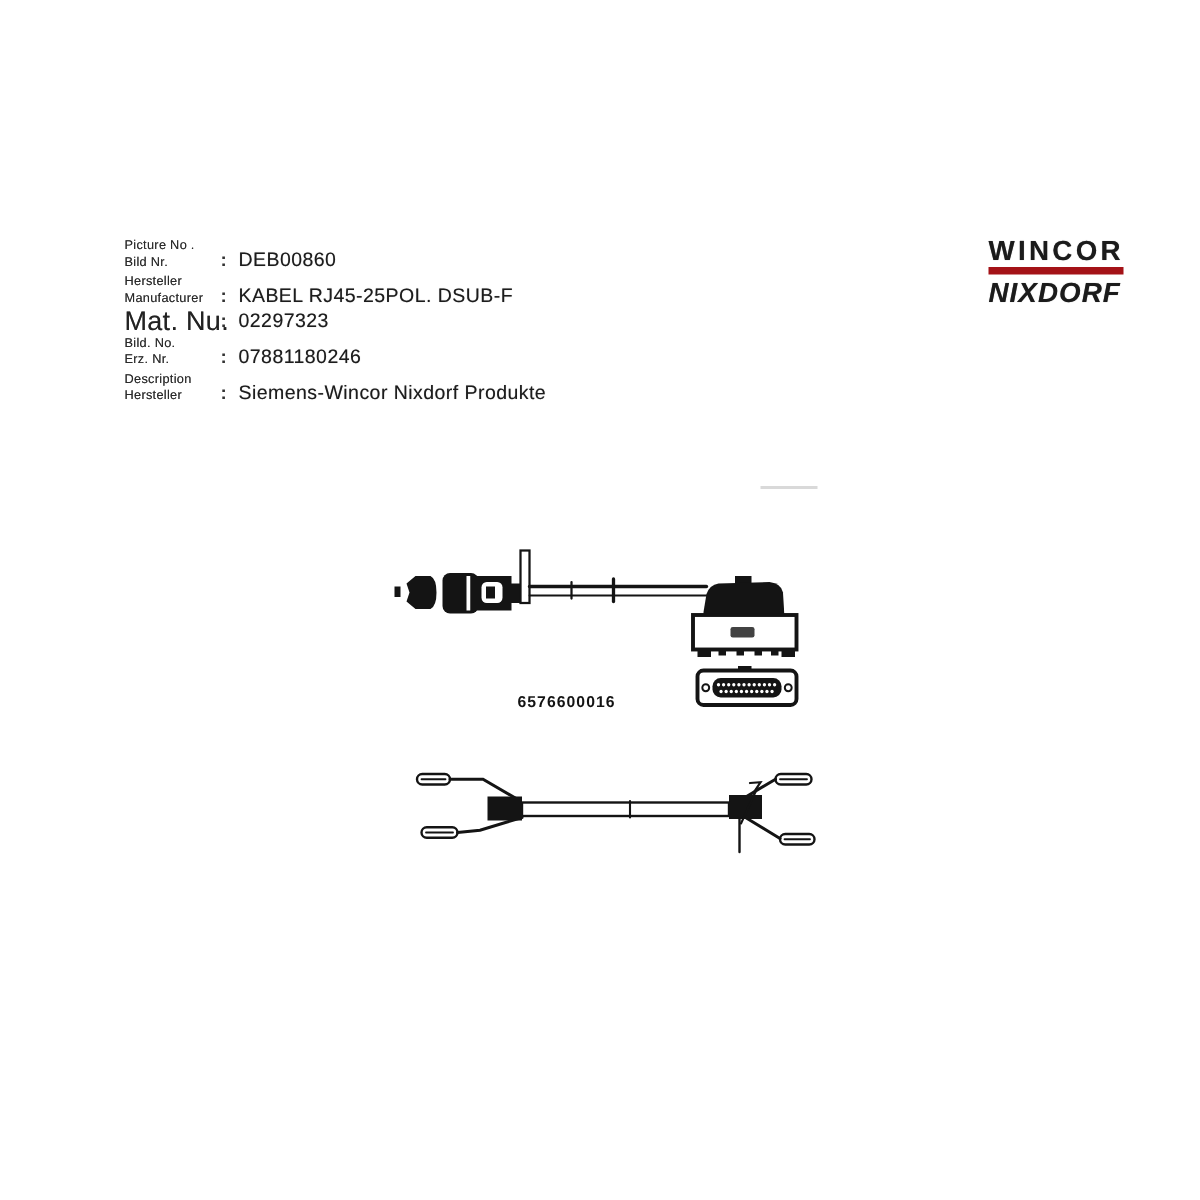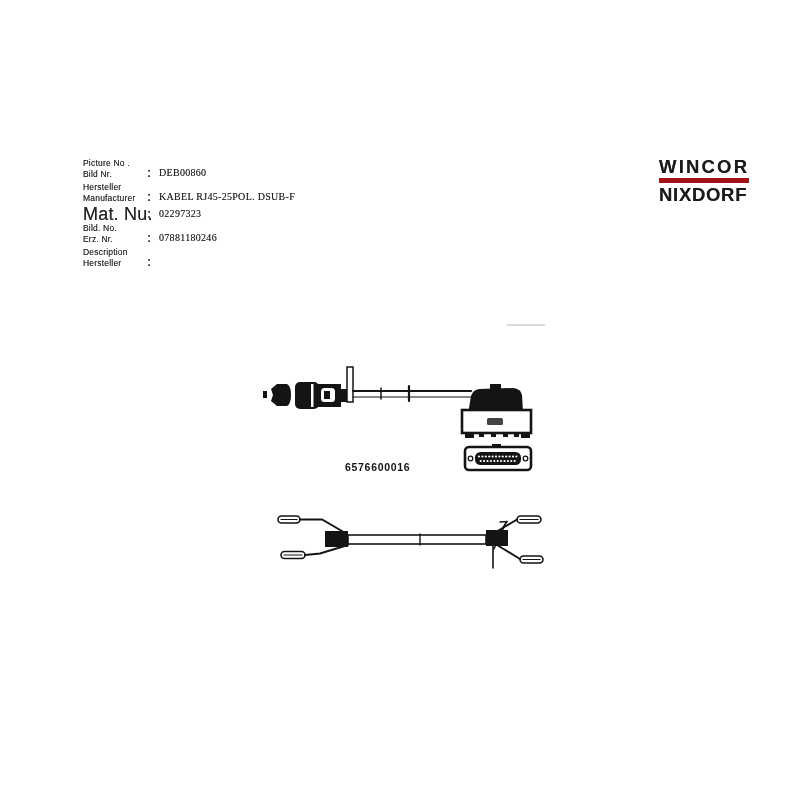--- a/index.html
+++ b/index.html
@@ -26,34 +26,33 @@
     text-shadow: 0 0 0.4px rgba(0,0,0,0.55);
   }
   .lab.large {
     font-size: 18px; line-height: 14px; color: #222;
     text-shadow: 0 0 0.4px rgba(0,0,0,0.5);
   }
   .colon {
     font-size: 12.5px; line-height: 14px; color: #333; font-weight: 700;
   }
   .value {
-    font-size: 10px; line-height: 15px; color: #1c1c1c;
+    font-size: 13px; line-height: 15px; color: #1c1c1c;
     letter-spacing: 0.3px; white-space: nowrap;
     text-shadow: 0 0 0.5px rgba(0,0,0,0.45);
-    font-family: Liberation Serif, serif;
   }
 
   
   .logo { position: absolute; left: 659px; top: 157px; width: 91px; }
   .logo-word {
     font-weight: 700; color: #1b1b1b; font-size: 18.5px; line-height: 20px;
     white-space: nowrap; text-shadow: 0 0 0.5px rgba(0,0,0,0.6);
   }
   .logo-word.w1 { letter-spacing: 2.2px; }
-  .logo-word.w2 { letter-spacing: 0.7px; }
+  .logo-word.w2 { letter-spacing: 0.7px; font-style: italic; }
   .logo-bar { height: 5px; width: 90px; margin: 1px 0 2px 0; background: #a41217; }
 
   
   .drawing-svg { position: absolute; left: 250px; top: 300px; width: 310px; height: 290px; }
   .part-label {
     font-family: "Liberation Sans", sans-serif;
     font-weight: 700; font-size: 10.5px; letter-spacing: 0.7px; fill: #131313;
   }
 </style>
 </head>
@@ -97,20 +96,21 @@
       <span class="colon">:</span>
       <span class="value">07881180246</span>
     </div>
 
     <div class="meta-row">
       <div class="labels">
         <span class="lab">Description</span>
         <span class="lab">Hersteller</span>
       </div>
       <span class="colon">:</span>
+      <span class="value">Siemens-Wincor Nixdorf Produkte</span>
     </div>
 
   </div>
 
   <div class="logo">
     <div class="logo-word w1">WINCOR</div>
     <div class="logo-bar" style="background: rgb(164, 18, 23);"></div>
     <div class="logo-word w2">NIXDORF</div>
   </div>
 

